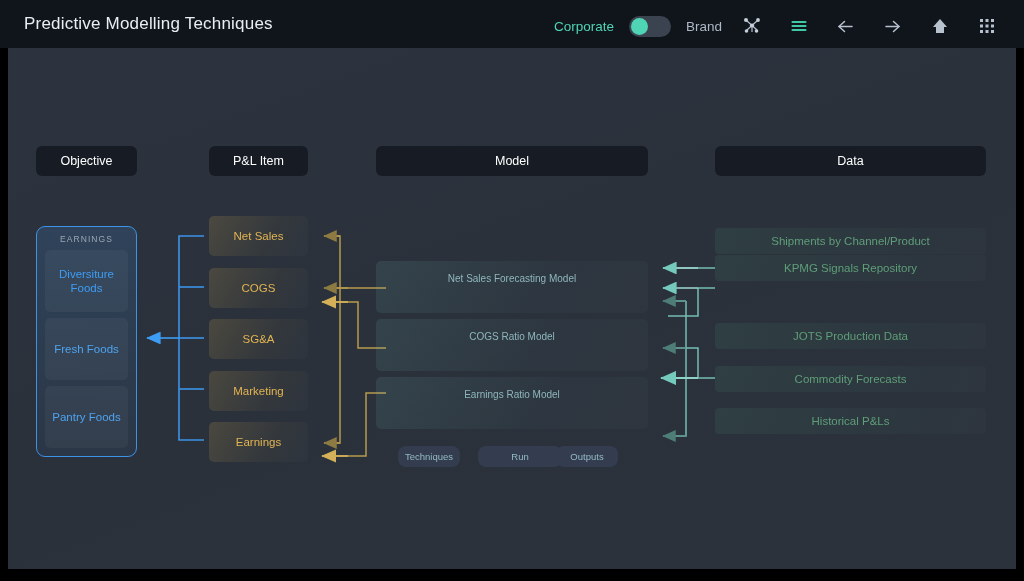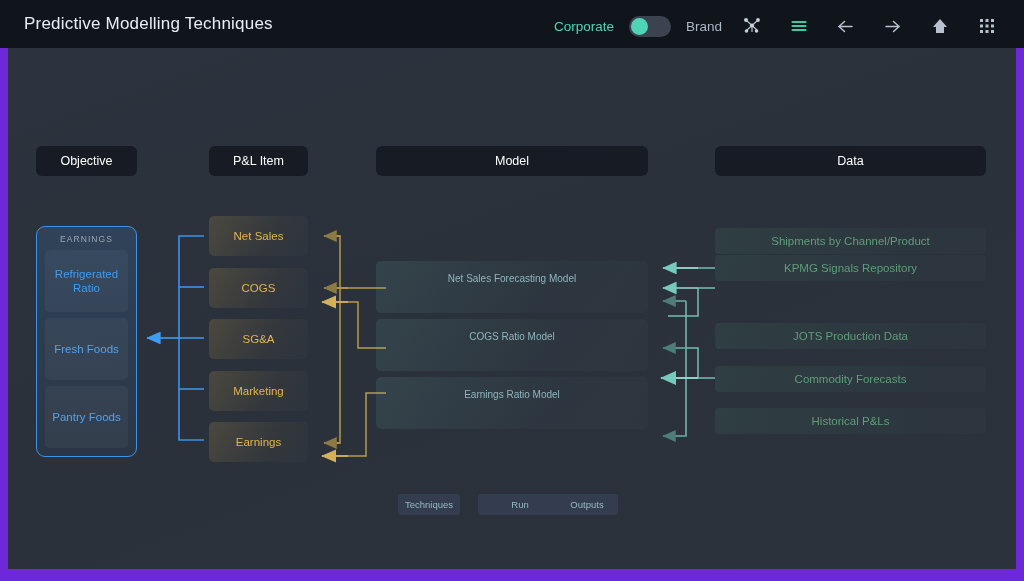--- a/index.html
+++ b/index.html
@@ -5,21 +5,21 @@
   * { box-sizing: border-box; margin: 0; padding: 0; }
   html, body {
     width: 1024px; height: 581px;
     background: #0d1117;
     font-family: "Liberation Sans", sans-serif;
     overflow: hidden;
   }
   #app {
     position: absolute; left: 0; top: 0;
     width: 1024px; height: 581px;
-    background: #6d28d9;
+    background: #000000;
   }
   
   .stage {
     position: absolute;
     left: 8px; top: 48px;
     width: 1008px; height: 521px;
     background: linear-gradient(160deg, #2c333e 0%, #2a313b 45%, #2b323c 100%);
     overflow: hidden;
   }
   
@@ -103,24 +103,24 @@
   }
   
   .data-box {
     position: absolute; height: 26px; border-radius: 4px;
     background: linear-gradient(110deg, rgba(86,175,130,.105), rgba(86,175,130,.04) 70%, rgba(255,255,255,.015));
     display: flex; align-items: center; justify-content: center;
     color: #5f9e79; font-size: 11.5px;
   }
   
   .act-btn {
-    position: absolute; height: 21px; border-radius: 3px;
+    position: absolute; height: 21px; border-radius: 8px;
     background: #343d50;
     display: flex; align-items: center; justify-content: center;
-    color: #93b9c4; font-size: 9.5px; margin-top: 48px;
+    color: #93b9c4; font-size: 9.5px;
   }
   
   .wires { position: absolute; left: 0; top: 0; width: 1008px; height: 521px; pointer-events: none; }
 </style>
 </head>
 <body>
 
 <div id="app">
 
   <div class="header">
@@ -266,21 +266,21 @@
       <line x1="678" y1="253" x2="655" y2="253" stroke="#5d8f8a" stroke-width="1.5" marker-end="url(#ah-teal-d)"></line>
       <line x1="678" y1="300" x2="655" y2="300" stroke="#5d8f8a" stroke-width="1.5" marker-end="url(#ah-teal-d)"></line>
       <line x1="690" y1="330" x2="653" y2="330" stroke="#8fd2c8" stroke-width="1.8" marker-end="url(#ah-teal)"></line>
       <line x1="678" y1="388" x2="655" y2="388" stroke="#5d8f8a" stroke-width="1.5" marker-end="url(#ah-teal-d)"></line>
     </svg>
 
     <div class="col-head" style="left:28px; top:98px; width:101px;">Objective</div>
 
     <div class="obj-card" style="left:28px; top:178px; width:101px;">
       <div class="obj-card-title">EARNINGS</div>
-      <div class="obj-item bright">Refrigerated Ratio</div>
+      <div class="obj-item bright">Diversiture Foods</div>
       <div class="obj-item">Fresh Foods</div>
       <div class="obj-item">Pantry Foods</div>
     </div>
 
     <div class="col-head" style="left:201px; top:98px; width:99px;">P&amp;L Item</div>
 
     <div class="pnl-box" style="left:201px; top:168px; width:99px;">Net Sales</div>
     <div class="pnl-box" style="left:201px; top:220px; width:99px;">COGS</div>
     <div class="pnl-box" style="left:201px; top:271px; width:99px;">SG&amp;A</div>
     <div class="pnl-box" style="left:201px; top:323px; width:99px;">Marketing</div>

